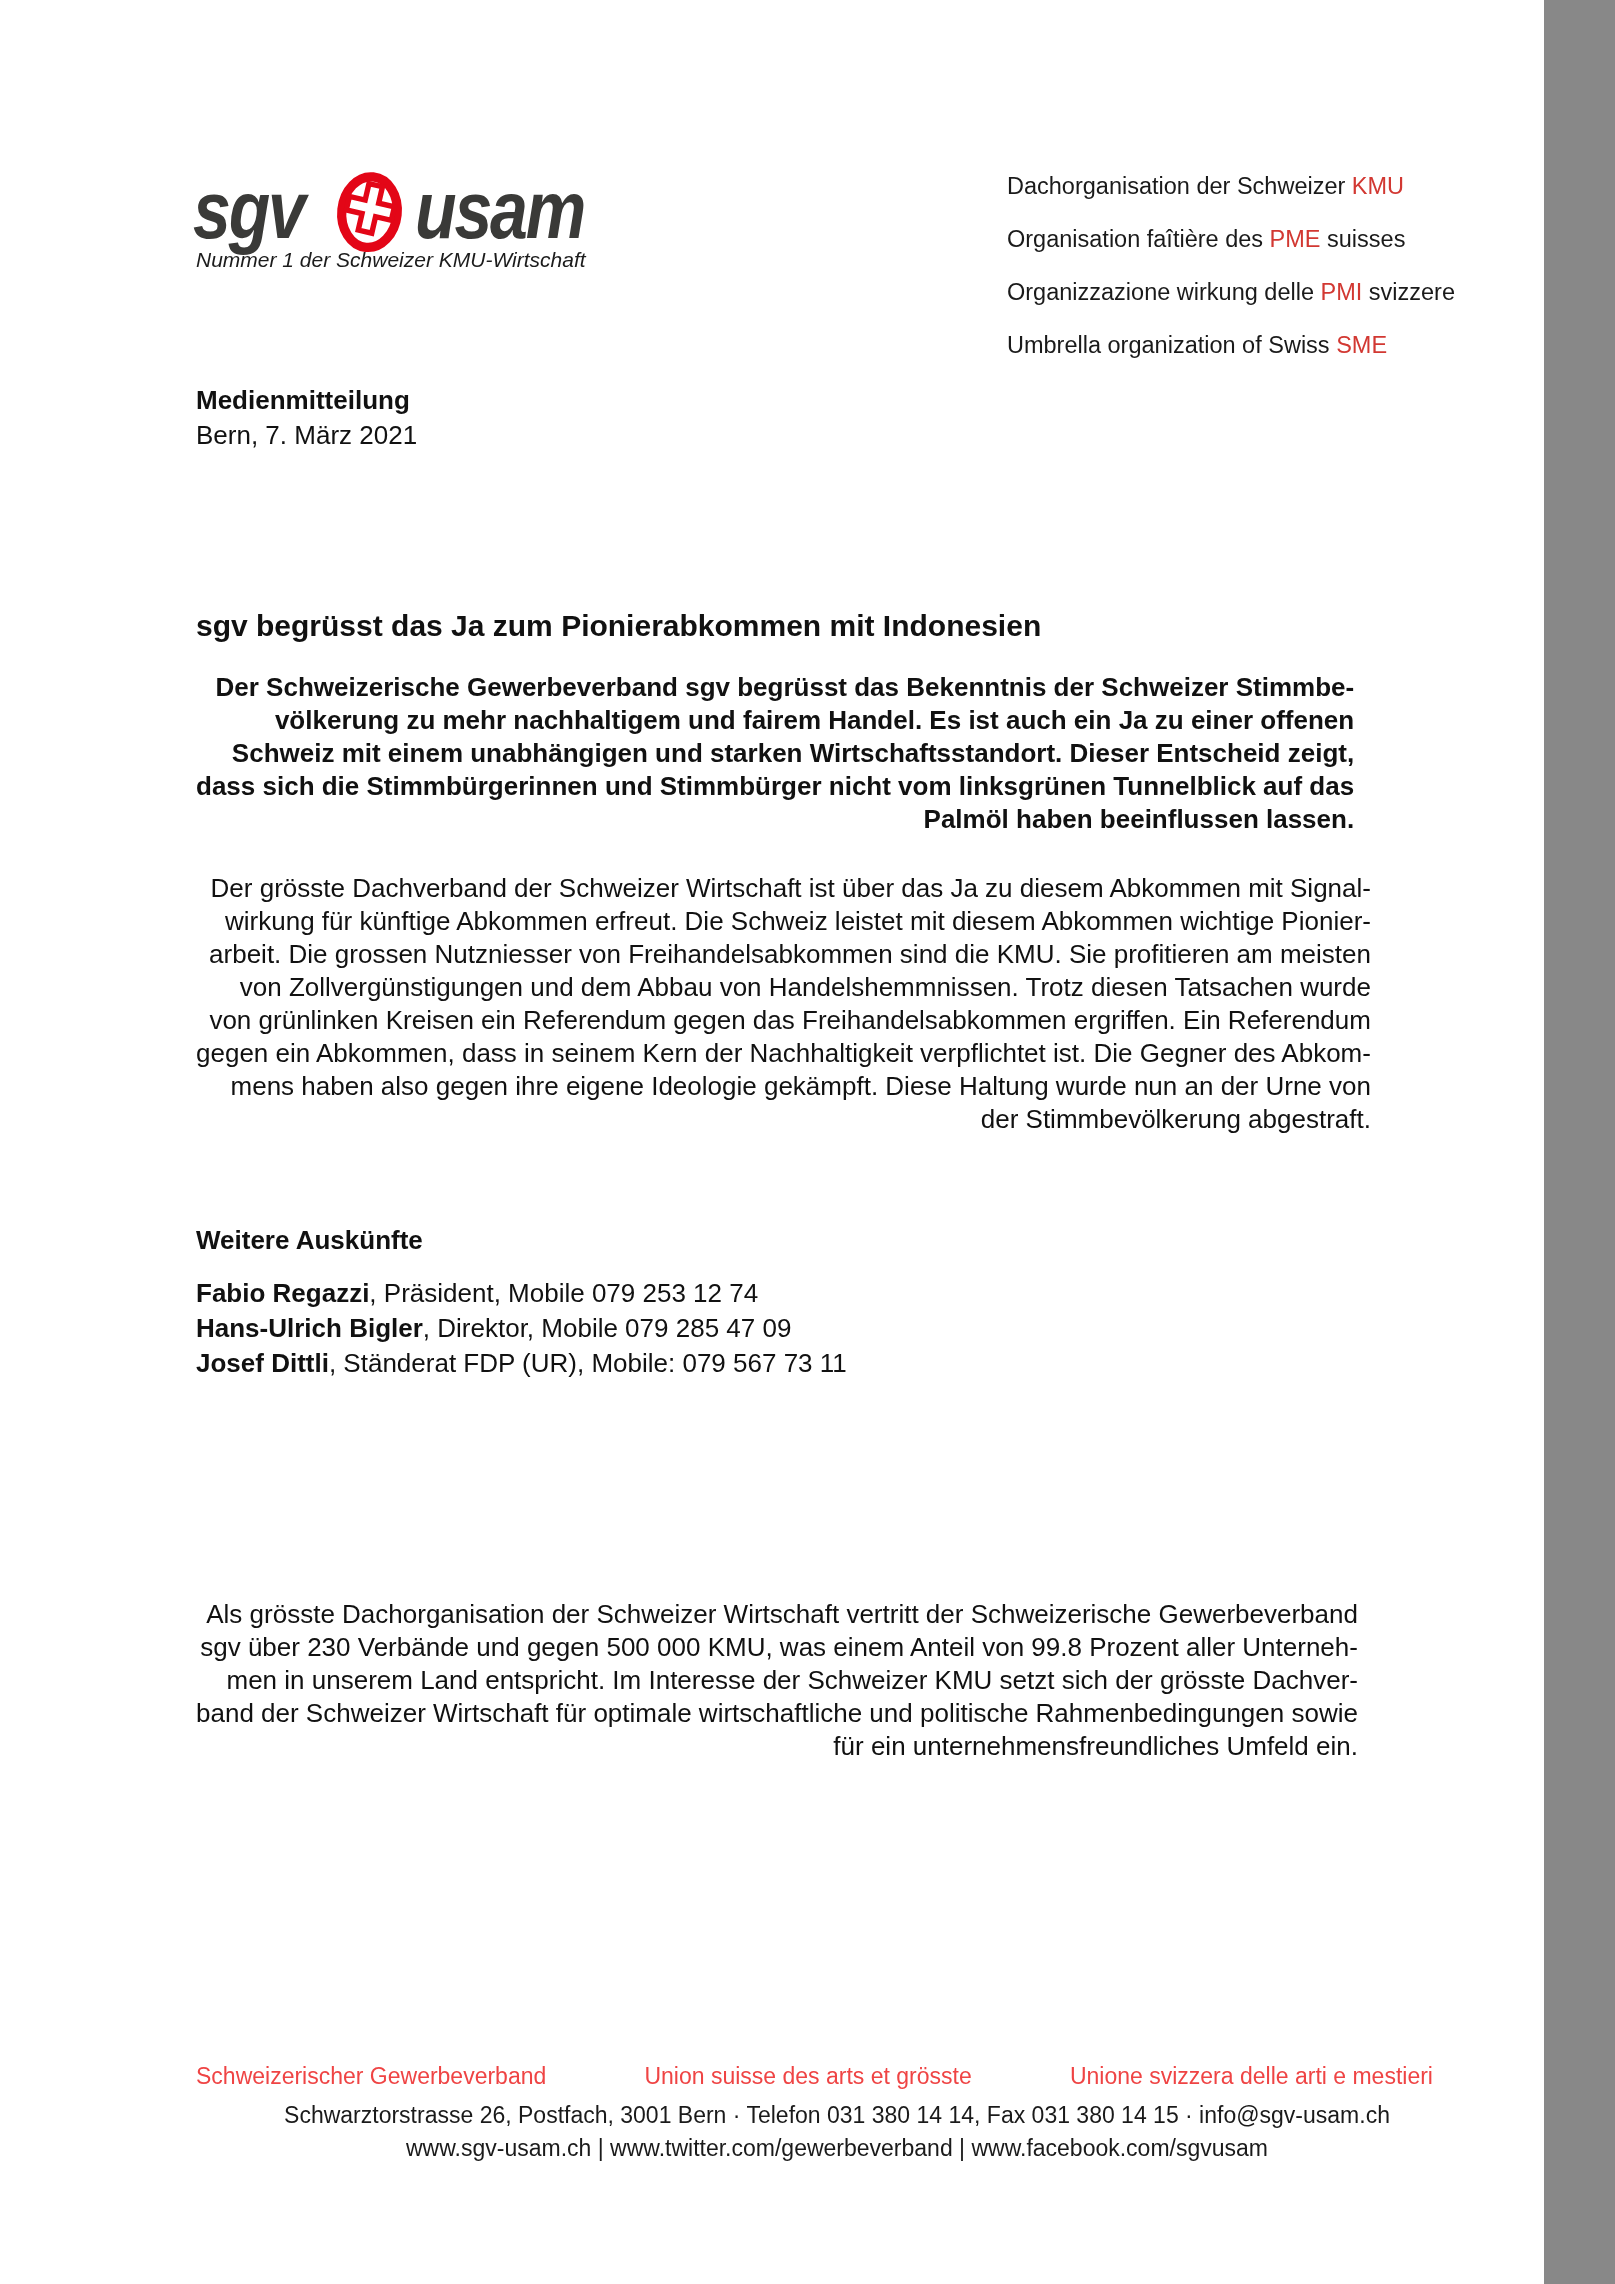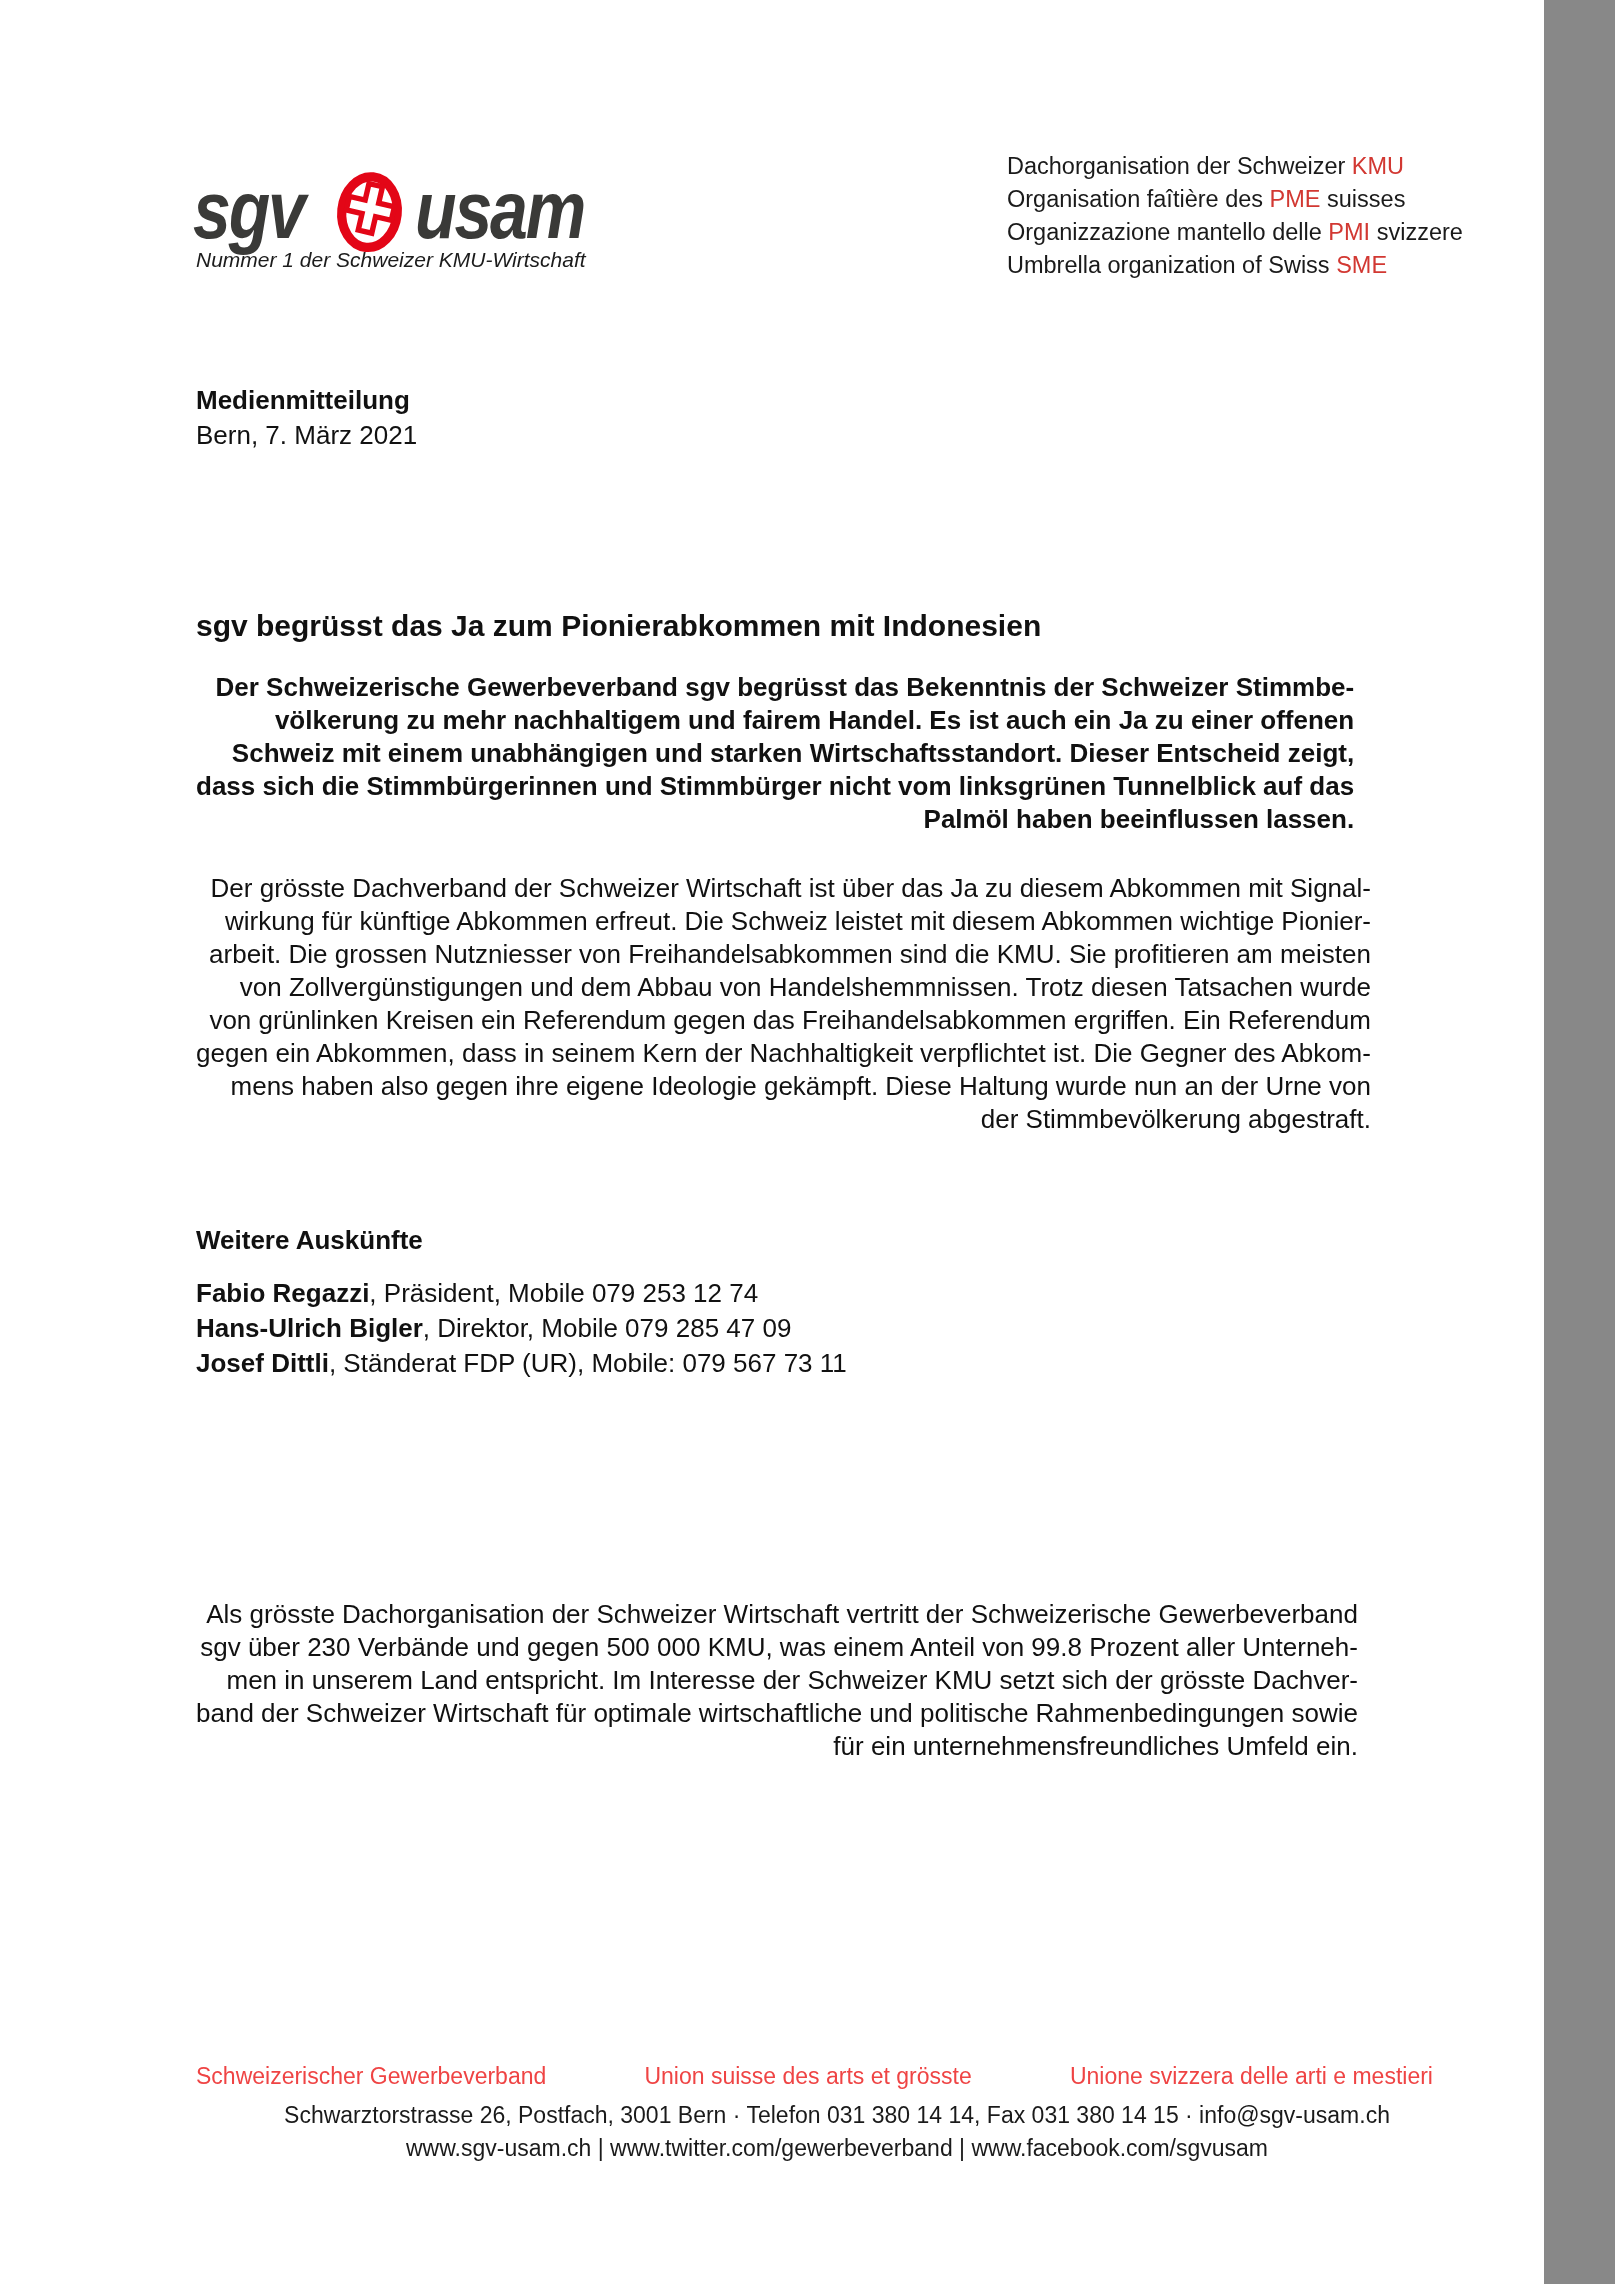--- a/index.html
+++ b/index.html
@@ -26,21 +26,21 @@
   .logo-emblem{display:block;margin-top:3.9px;}
   .tagline{
     position:absolute;left:196px;top:248px;
     font-size:21px;font-style:italic;color:#1c1c1c;
   }
   
   .org-block{
     position:absolute;left:1007px;top:150px;
     font-size:23.5px;line-height:33px;color:#1a1a1a;
   }
-  .org-line{white-space:nowrap;}
+  .org-line{white-space:nowrap;margin-top:20px;}
   .accent{color:#d23832;}
   
   .meta{
     position:absolute;left:196px;top:383px;
     font-size:26px;line-height:35px;
   }
   .meta .doc-type{font-weight:700;}
   
   .title{
     position:absolute;left:196px;top:609px;
@@ -95,21 +95,21 @@
   <div class="tagline">Nummer 1 der Schweizer KMU-Wirtschaft</div>
 
   <div class="org-block">
     <div class="org-line">
       <span>Dachorganisation der Schweizer </span><span class="accent">KMU</span><span></span>
     </div>
     <div class="org-line">
       <span>Organisation faîtière des </span><span class="accent">PME</span><span> suisses</span>
     </div>
     <div class="org-line">
-      <span>Organizzazione mantello delle </span><span class="accent">PMI</span><span> svizzere</span>
+      <span>Organizzazione wirkung delle </span><span class="accent">PMI</span><span> svizzere</span>
     </div>
     <div class="org-line">
       <span>Umbrella organization of Swiss </span><span class="accent">SME</span><span></span>
     </div>
   </div>
 
   <div class="meta">
     <div class="doc-type">Medienmitteilung</div>
     <div>Bern, 7. März 2021</div>
   </div>

